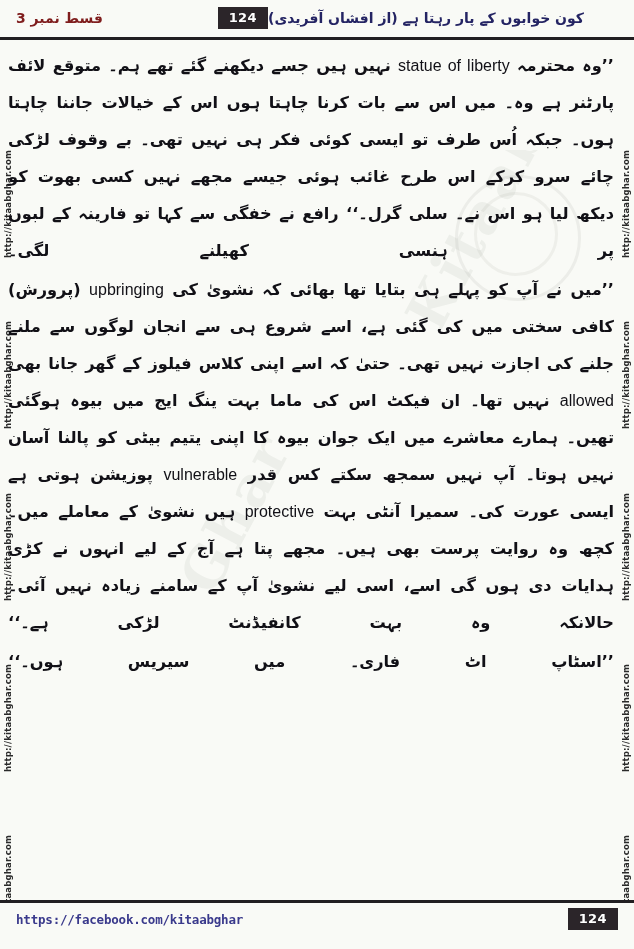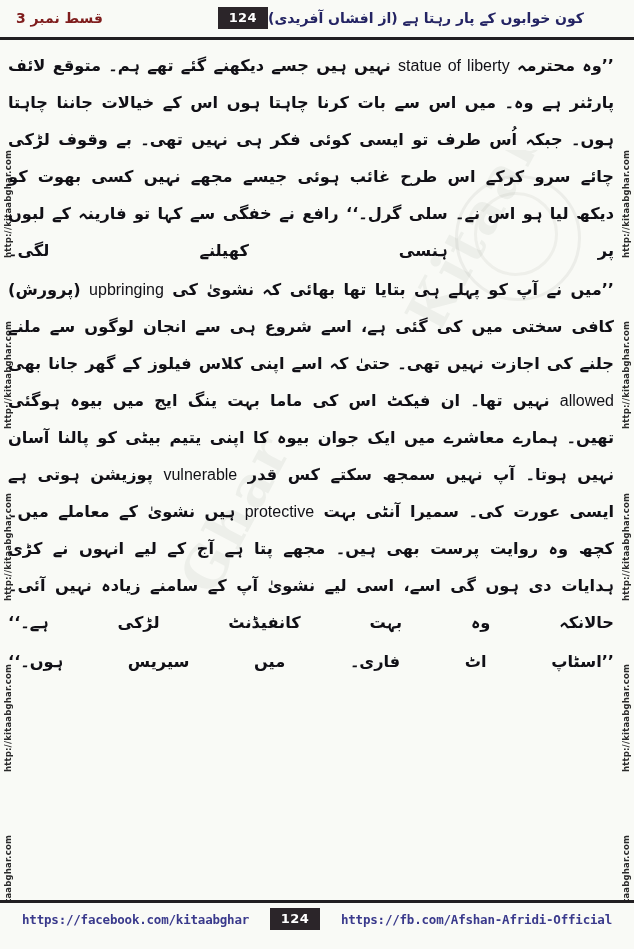--- a/index.html
+++ b/index.html
@@ -110,21 +110,21 @@
   }
 
   
   .rule-bot{
     position:absolute;left:0;right:0;bottom:46px;
     height:3px;background:#211f22;z-index:5;
   }
   .ftr{
     position:absolute;left:0;right:0;bottom:0;height:60px;
     display:flex;align-items:center;justify-content:space-between;
-    padding:0 22px;box-sizing:border-box;z-index:5;direction:ltr;border-radius:10px;
+    padding:0 16px;box-sizing:border-box;z-index:5;direction:ltr;border-radius:10px;
   }
   .ftr-link{
     font-family:"DejaVu Sans Mono","Liberation Mono",monospace;
     font-size:12.5px;font-weight:700;color:#3a3a8c;
     letter-spacing:-.2px;white-space:nowrap;text-decoration:none;
   }
   .ftr-badge{
     background:#2b2529;color:#ffffff;
     font-family:"DejaVu Sans","Liberation Sans",sans-serif;
     font-size:13px;font-weight:700;letter-spacing:.4px;
@@ -168,16 +168,15 @@
   <div class="body-wrap">
       <p class="para"><span>’’وہ محترمہ </span><span class="en">statue of liberty</span><span> نہیں ہیں جسے دیکھنے گئے تھے ہم۔ متوقع لائف پارٹنر ہے وہ۔ میں اس سے بات کرنا چاہتا ہوں اس کے خیالات جاننا چاہتا ہوں۔ جبکہ اُس طرف تو ایسی کوئی فکر ہی نہیں تھی۔ بے وقوف لڑکی چائے سرو کرکے اس طرح غائب ہوئی جیسے مجھے نہیں کسی بھوت کو دیکھ لیا ہو اس نے۔ سلی گرل۔‘‘ رافع نے خفگی سے کہا تو فارینہ کے لبوں پر ہنسی کھیلنے لگی۔</span></p>
       <p class="para"><span>’’میں نے آپ کو پہلے ہی بتایا تھا بھائی کہ نشویٰ کی </span><span class="en">upbringing</span><span> (پرورش) کافی سختی میں کی گئی ہے، اسے شروع ہی سے انجان لوگوں سے ملنے جلنے کی اجازت نہیں تھی۔ حتیٰ کہ اسے اپنی کلاس فیلوز کے گھر جانا بھی </span><span class="en">allowed</span><span> نہیں تھا۔ ان فیکٹ اس کی ماما بہت ینگ ایج میں بیوہ ہوگئی تھیں۔ ہمارے معاشرے میں ایک جوان بیوہ کا اپنی یتیم بیٹی کو پالنا آسان نہیں ہوتا۔ آپ نہیں سمجھ سکتے کس قدر </span><span class="en">vulnerable</span><span> پوزیشن ہوتی ہے ایسی عورت کی۔ سمیرا آنٹی بہت </span><span class="en">protective</span><span> ہیں نشویٰ کے معاملے میں۔ کچھ وہ روایت پرست بھی ہیں۔ مجھے پتا ہے آج کے لیے انہوں نے کڑی ہدایات دی ہوں گی اسے، اسی لیے نشویٰ آپ کے سامنے زیادہ نہیں آئی۔ حالانکہ وہ بہت کانفیڈنٹ لڑکی ہے۔‘‘</span></p>
       <p class="para"><span>’’اسٹاپ اٹ فاری۔ میں سیریس ہوں۔‘‘</span></p>
     </div>
 
   <div class="rule-bot"></div>
   <div class="ftr">
     <a class="ftr-link" href="#">https://facebook.com/kitaabghar</a>
     <div class="ftr-badge">124</div>
-    <a class="ftr-link" href="#">https://fb.com/Afshan-Afridi-Official</a>
   </div>
 
 </div>
 
 </body></html>

